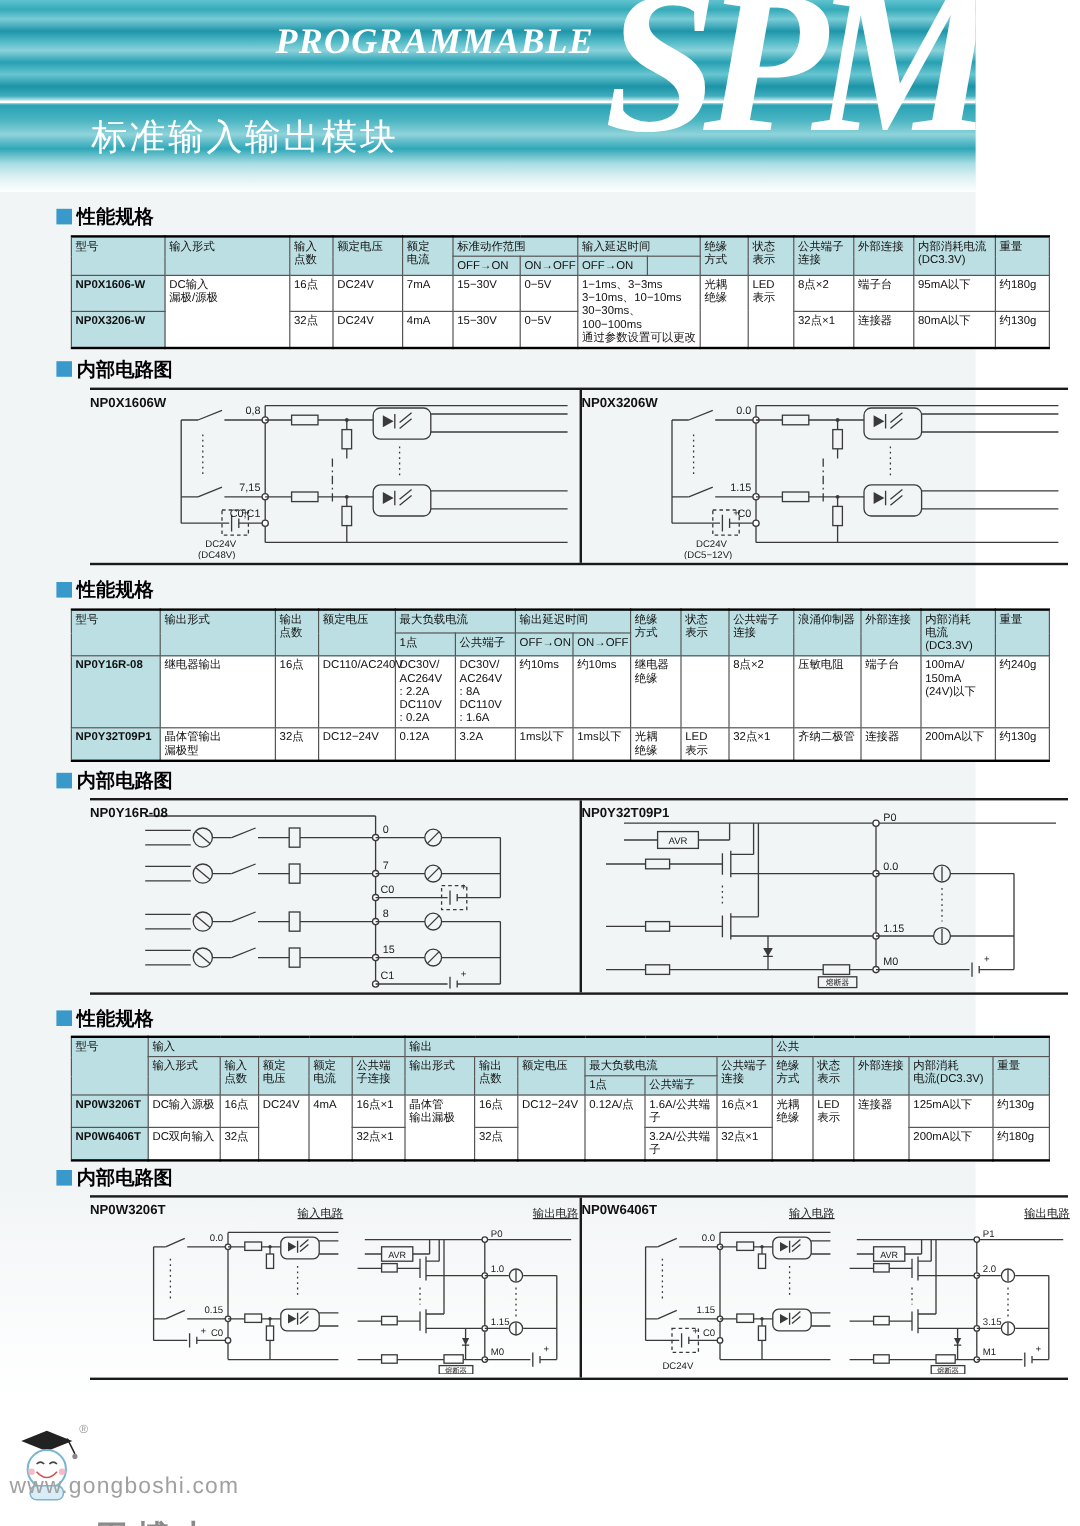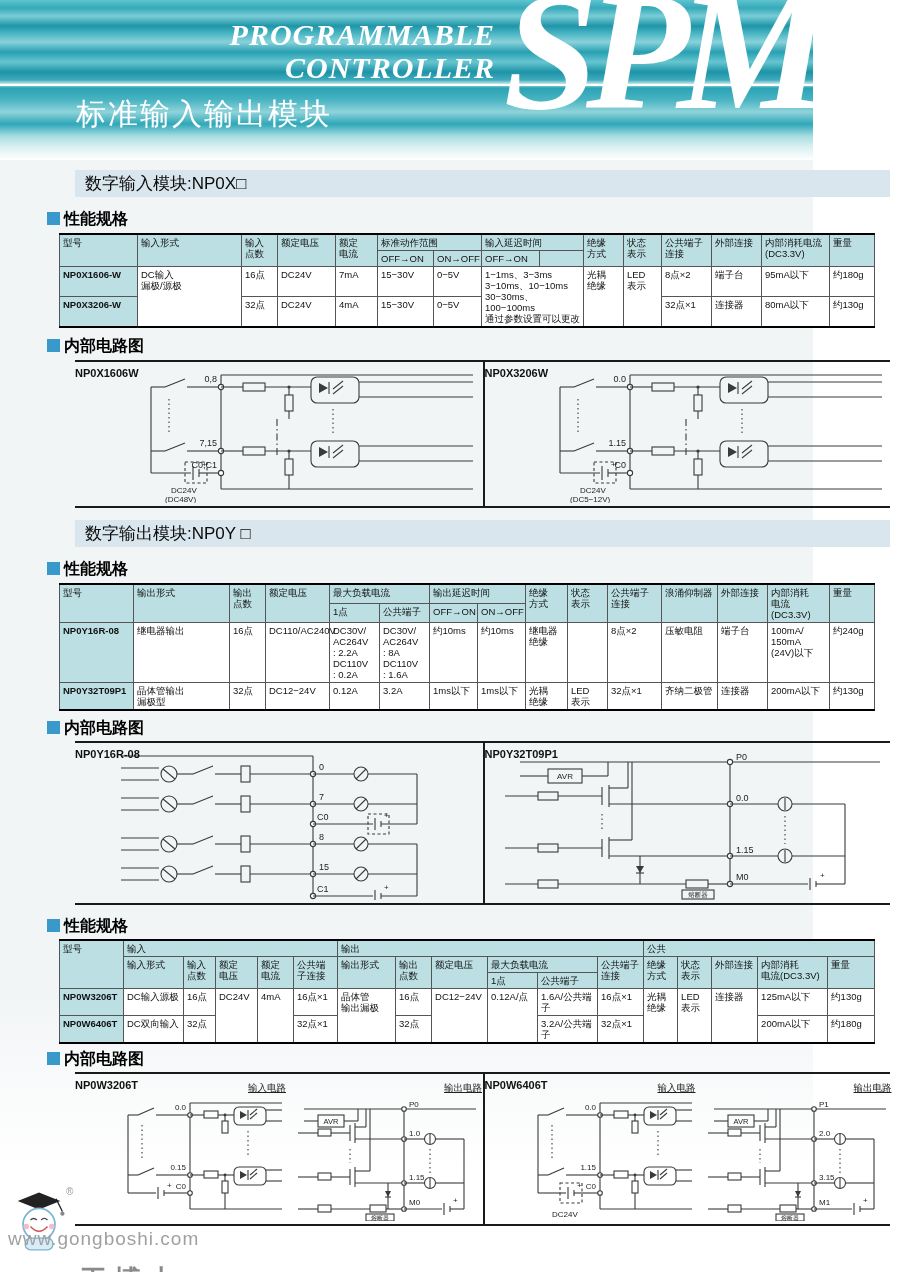--- a/index.html
+++ b/index.html
@@ -64,27 +64,25 @@
 </style>
 </head>
 <body>
 
 <div class="page">
 
   <header class="banner">
     <div class="rule"></div>
     <div class="pc">
       <div>PROGRAMMABLE</div>
-      <div>CONTROLLER</div>
     </div>
     <div class="spm">SPM</div>
     <div class="sub">标准输入输出模块</div>
   </header>
 
-  <div class="secbar" style="margin-top:10px">数字输入模块:NP0X□</div>
   <div class="h2" style="margin-top:13px">
     <span class="sq"></span><span>性能规格</span>
   </div>
   <table class="spec" id="t1" style="margin-top:5px">
       <colgroup>
         <col style="width: 78px;">
         <col style="width: 104px;">
         <col style="width: 36px;">
         <col style="width: 58px;">
         <col style="width: 42px;">
@@ -285,21 +283,20 @@
           <polygon points="238,80 238,90 247,85"></polygon>
           <line x1="248" y1="79" x2="248" y2="91"></line>
         <line x1="252" y1="86" x2="262" y2="78"></line>
           <line x1="252" y1="91" x2="262" y2="83"></line>
         <line x1="278" y1="79" x2="392" y2="79"></line>
           <line x1="278" y1="94" x2="392" y2="94"></line>
       </svg>
     </div>
   </div>
 
-  <div class="secbar" style="margin-top:12px">数字输出模块:NP0Y □</div>
   <div class="h2" style="margin-top:13px">
     <span class="sq"></span><span>性能规格</span>
   </div>
   <table class="spec" id="t2" style="margin-top:5px">
       <colgroup>
         <col style="width: 74px;">
         <col style="width: 96px;">
         <col style="width: 36px;">
         <col style="width: 64px;">
         <col style="width: 50px;">

